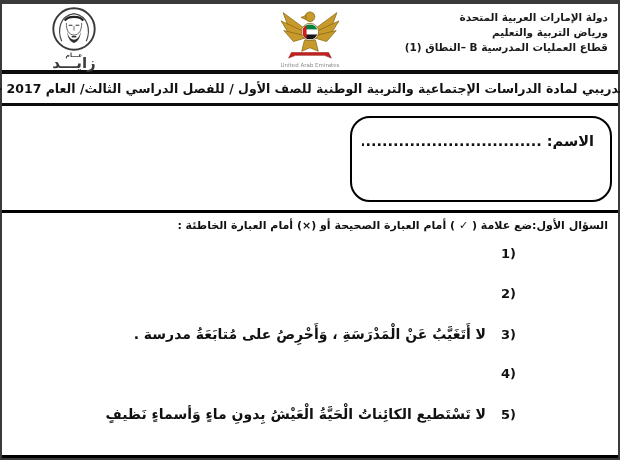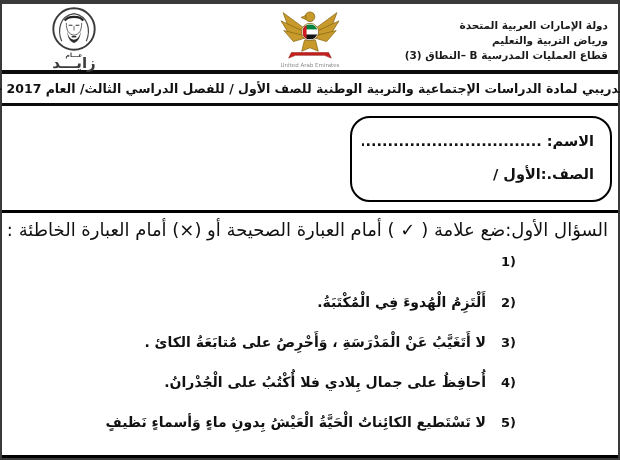--- a/index.html
+++ b/index.html
@@ -15,39 +15,39 @@
   }
   
   .header { height:66px; position:relative; }
   .zayed-logo { position:absolute; left:22px; top:2px; width:100px; text-align:center; }
   .zayed-logo svg { display:block; margin:0 auto; }
   .zayed-am { font-size:6px; font-weight:bold; color:#3c3c3c; letter-spacing:1px; line-height:5px; }
   .zayed-word { font-size:15px; font-weight:bold; color:#3c3c3c; line-height:13px; }
   .emblem { position:absolute; left:50%; transform:translateX(-50%); top:3px; width:90px; text-align:center; }
   .emblem svg { display:block; margin:0 auto; }
   .emblem-caption { font-size:5.5px; color:#8a8a8a; margin-top:1px; }
-  .ministry { position:absolute; right:10px; top:14px; text-align:right; direction:rtl;
+  .ministry { position:absolute; right:10px; top:6px; text-align:right; direction:rtl;
               font-size:10.5px; font-weight:bold; line-height:15px; color:#1a1a1a; white-space:nowrap; }
   
   .hline-thick { height:4px; background:#0c0c0c; }
   .hline-med   { height:3px; background:#0c0c0c; }
   .title-bar { height:29px; display:flex; align-items:center; justify-content:center;
                direction:rtl; font-size:12.5px; font-weight:bold; white-space:nowrap; }
   
   .info-section { height:104px; position:relative; }
   .name-box { position:absolute; right:6px; top:10px; width:262px; height:86px;
               border:2.5px solid #000; border-radius:20px; direction:rtl;
               padding:15px 16px 0 10px; font-weight:bold; font-size:14.5px; }
   .name-line { white-space:nowrap; overflow:hidden; letter-spacing:.5px; }
   .class-line { margin-top:17px; }
   
   .question-box { flex:1 1 auto; border-style:solid; border-color:#000;
                   border-width:3px 0 3px 0; direction:rtl; padding:6px 10px 0 8px;
                   overflow:hidden; }
-  .q-header { font-size:18px; font-weight:normal; white-space:nowrap; }
+  .q-header { font-size:11px; font-weight:bold; white-space:nowrap; }
   .q-list { padding-right:92px; margin-top:14px; }
   .q-item { display:flex; align-items:baseline; gap:15px; height:23px; margin-bottom:17px;
             font-size:14px; font-weight:bold; white-space:nowrap; }
   .q-num { font-size:13px; flex:0 0 auto; }
   .q-text { flex:0 1 auto; }
 </style>
 </head>
 <body>
 
 <div class="page">
@@ -93,56 +93,53 @@
           <rect x="34" y="25" width="6" height="22" fill="#d01c1f"></rect>
         </g>
         <path d="M18 66 L72 66 L76 74 L66 70 L24 70 L14 74 Z" fill="#c8201f" stroke="#8a1512" stroke-width="0.8"></path>
       </svg>
       <div class="emblem-caption">United Arab Emirates</div>
     </div>
 
     <div class="ministry">
       <div>دولة الإمارات العربية المتحدة</div>
       <div>ورياض التربية والتعليم</div>
-      <div>قطاع العمليات المدرسية B –النطاق (3)</div>
+      <div>قطاع العمليات المدرسية B –النطاق (1)</div>
     </div>
   </div>
 
   <div class="hline-thick"></div>
 
   <div class="title-bar">
     <span>اختبار تدريبي لمادة الدراسات الإجتماعية والتربية الوطنية للصف الأول / للفصل الدراسي الثالث/ العام 2017 – 2018</span>
   </div>
 
   <div class="hline-med"></div>
 
   <div class="info-section">
     <div class="name-box">
       <div class="name-line">الاسم: ..............................................</div>
-      <div class="class-line">الصف.:الأول /</div>
     </div>
   </div>
 
   <div class="question-box">
     <div class="q-header">السؤال الأول:ضع علامة ( ✓ ) أمام العبارة الصحيحة أو (×) أمام العبارة الخاطئة :</div>
     <div class="q-list">
       <div class="q-item">
         <span class="q-num" dir="ltr">1)</span>
       </div>
       <div class="q-item">
         <span class="q-num" dir="ltr">2)</span>
-        <span class="q-text">أَلْتَزِمُ الْهُدوءَ فِي الْمُكْتَبَةُ.</span>
       </div>
       <div class="q-item">
         <span class="q-num" dir="ltr">3)</span>
-        <span class="q-text">لا أَتَغَيَّبُ عَنْ الْمَدْرَسَةِ ، وَأَحْرِصُ على مُتابَعَةُ الكائ .</span>
+        <span class="q-text">لا أَتَغَيَّبُ عَنْ الْمَدْرَسَةِ ، وَأَحْرِصُ على مُتابَعَةُ مدرسة .</span>
       </div>
       <div class="q-item">
         <span class="q-num" dir="ltr">4)</span>
-        <span class="q-text">أُحافِظُ على جمال بِلادي فلا أُكْتُبُ على الْجُدْرانُ.</span>
       </div>
       <div class="q-item">
         <span class="q-num" dir="ltr">5)</span>
         <span class="q-text">لا تَسْتَطيع الكائِناتُ الْحَيَّةُ الْعَيْشُ بِدونِ ماءٍ وَأسماءٍ نَظيفٍ</span>
       </div>
     </div>
   </div>
 
 </div>
 

